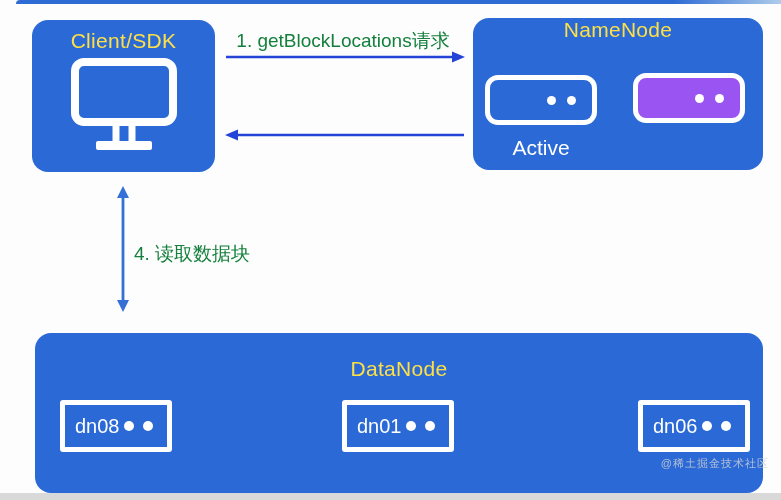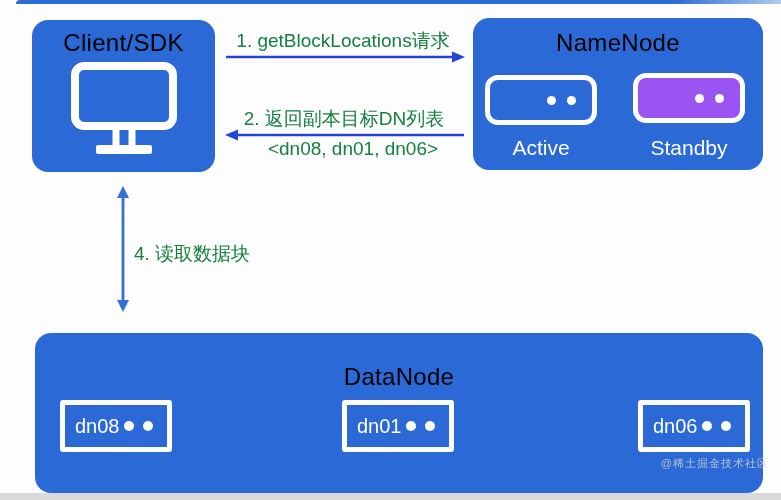--- a/index.html
+++ b/index.html
@@ -21,32 +21,32 @@
     background:#d9d9d9;
   }
   .node{
     position:absolute;
     background:#2a69d6;
     border-radius:16px;
     color:#ffffff;
   }
   .node-title{
     text-align:center;
-    font-size:24px;
+    font-size:21px;
     font-weight:500;
     letter-spacing:.3px;
-    color:#000000;
+    color:#fde047;
   }
   
   .client{left:32px;top:20px;width:183px;height:152px;}
   .client .node-title{margin-top:9px;}
   .client svg{display:block;margin:4px auto 0;}
   
   .namenode{left:473px;top:18px;width:290px;height:152px;}
-  .namenode .node-title{margin-top:11px;}
+  .namenode .node-title{margin-top:0;}
   .nn-box{
     position:absolute;
     height:50px;width:112px;
     border:5px solid #ffffff;
     border-radius:13px;
     box-sizing:border-box;
     display:flex;align-items:center;justify-content:flex-end;
     padding-right:16px;
   }
   .nn-active{left:12px;top:57px;background:transparent;}
@@ -54,21 +54,21 @@
   .dot{width:9px;height:9px;border-radius:50%;background:#ffffff;display:inline-block;}
   .dot + .dot{margin-left:11px;}
   .nn-label{
     position:absolute;top:118px;width:112px;
     text-align:center;font-size:21px;font-weight:400;color:#fff;
   }
   .nn-label.active-label{left:12px;}
   .nn-label.standby-label{left:160px;}
   
   .datanode{left:35px;top:333px;width:728px;height:160px;}
-  .datanode .node-title{margin-top:30px;}
+  .datanode .node-title{margin-top:24px;}
   .dn-box{
     position:absolute;top:67px;
     height:52px;width:112px;
     border:5px solid #ffffff;
     border-radius:3px;
     box-sizing:border-box;
     display:flex;align-items:center;
     padding:0 14px 0 10px;
   }
   .dn-box .dn-label{font-size:20px;color:#fff;font-weight:500;}
@@ -125,29 +125,26 @@
     <div class="node-title">NameNode</div>
     <div class="nn-box nn-active">
       <span class="dot"></span>
       <span class="dot"></span>
     </div>
     <div class="nn-box nn-standby">
       <span class="dot"></span>
       <span class="dot"></span>
     </div>
     <div class="nn-label active-label">Active</div>
-    <div class="nn-label standby-label">Standby</div>
   </div>
 
-  <div class="flow-label lbl-step2a">2. 返回副本目标DN列表</div>
   <svg class="arrow-svg" style="left:224px;top:128px;" width="242" height="14">
     <line x1="13" y1="7" x2="240" y2="7" stroke="#2444d8" stroke-width="2.6"></line>
     <polygon points="14,1.5 1,7 14,12.5" fill="#2444d8"></polygon>
   </svg>
-  <div class="flow-label lbl-step2b">&lt;dn08, dn01, dn06&gt;</div>
 
   <svg class="arrow-svg" style="left:113px;top:184px;" width="20" height="130">
     <line x1="10" y1="11" x2="10" y2="119" stroke="#3570d6" stroke-width="2.8"></line>
     <polygon points="4,14 10,2 16,14" fill="#3570d6"></polygon>
     <polygon points="4,116 10,128 16,116" fill="#3570d6"></polygon>
   </svg>
   <div class="flow-label lbl-step3">4. 读取数据块</div>
 
   <div class="node datanode">
     <div class="node-title">DataNode</div>

